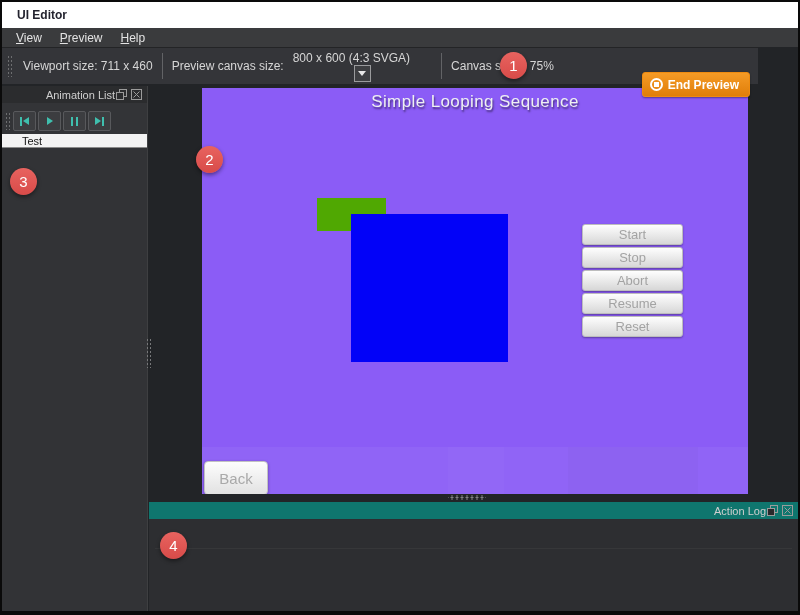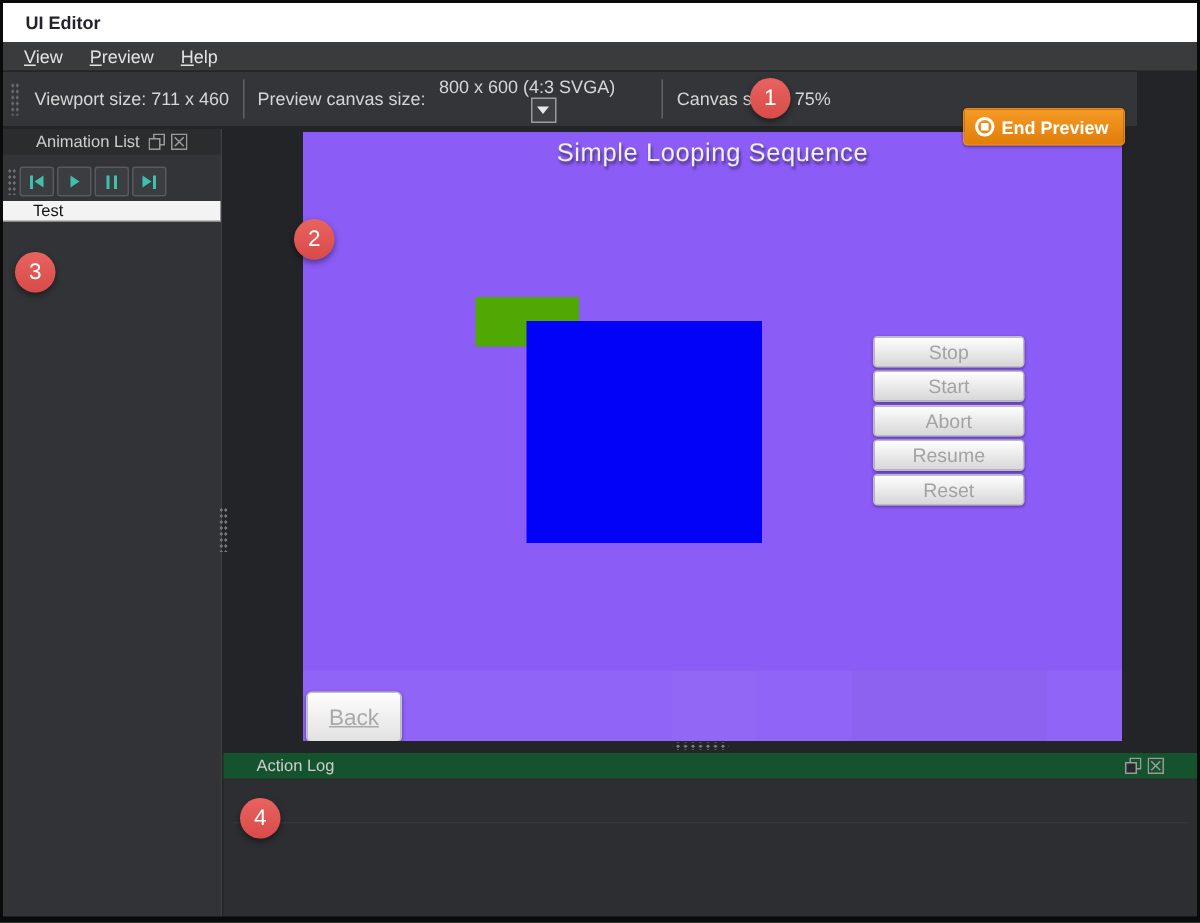--- a/index.html
+++ b/index.html
@@ -69,21 +69,21 @@
   }
   .stop-circle::before { content:""; width:5px; height:5px; background:#fff; }
   .end-preview span.lbl { color:#fff; font-size:12px; font-weight:700; }
   
   .left-panel {
     position:absolute; left:2px; top:86px; width:146px; bottom:4px;
     background:#333437; border-right:1px solid #3e3f41; z-index:4;
   }
   .panel-header {
     height:17px; background:#2b2c2e; display:flex; align-items:center;
-    padding:0 22px; color:#cfcfcf; font-size:11px;
+    padding:0 5px; color:#cfcfcf; font-size:11px;text-align:right;
   }
   .panel-header .ph-title { flex:1; }
   .ph-icons { display:flex; gap:3px; }
   .ph-icon { width:12px; height:12px; cursor:pointer; display:flex; align-items:center; justify-content:center; }
   .transport-row { position:absolute; left:0; top:22px; width:100%; height:26px; display:flex; align-items:center; }
   .grip-v.small { height:18px; margin-left:3px; }
   .t-btn {
     width:23px; height:20px; margin-left:2px; background:#3c3d40;
     border:1px solid #58595c; border-radius:2px; cursor:pointer;
     display:flex; align-items:center; justify-content:center; gap:1px;
@@ -119,21 +119,20 @@
   }
   .bottom-band { position:absolute; left:0; top:359px; width:100%; height:47px; background:rgba(255,255,255,.05); }
   .band-seam-a { position:absolute; left:246px; top:359px; width:56px; height:47px; background:rgba(255,255,255,.025); }
   .band-seam-b { position:absolute; left:366px; top:359px; width:130px; height:47px; background:rgba(0,0,0,.02); }
   .back-btn {
     position:absolute; left:2px; top:373px; width:64px; height:34px; border-radius:4px;
     background:linear-gradient(#fdfdfd, #e2e2e2);
     border:1px solid #c2c2c2; box-shadow:0 1px 3px rgba(0,0,0,.35);
     color:#a9a9a9; font-size:15px; display:flex; align-items:center; justify-content:center;
     cursor:pointer;
-    text-decoration:underline;
   }
   
   .vsplit {
     position:absolute; left:146px; top:338px; width:6px; height:30px; z-index:6; cursor:col-resize;
     background-image:radial-gradient(circle, #77787a 1px, transparent 1.1px);
     background-size:3px 4px;
   }
   .hsplit {
     position:absolute; left:448px; top:495px; width:38px; height:5px; z-index:6; cursor:row-resize;
     background-image:radial-gradient(circle, #818284 1px, transparent 1.1px);
@@ -235,34 +234,34 @@
   </div>
 
   <div class="canvas" style="background: #8b5cf6;">
     <div class="canvas-title">Simple Looping Sequence</div>
     <div class="rect-green" style="background: rgb(80, 168, 2);"></div>
     <div class="rect-blue" style="background: rgb(2, 2, 248);"></div>
     <div class="bottom-band"></div>
     <div class="band-seam-a"></div>
     <div class="band-seam-b"></div>
     <div class="btn-col">
+      <div class="p-btn">Start</div>
       <div class="p-btn">Stop</div>
-      <div class="p-btn">Start</div>
       <div class="p-btn">Abort</div>
       <div class="p-btn">Resume</div>
       <div class="p-btn">Reset</div>
     </div>
     <div class="back-btn">Back</div>
   </div>
 
   <div class="vsplit"></div>
   <div class="hsplit"></div>
 
   <div class="action-log">
-    <div class="panel-header" style="background:#14532d">
+    <div class="panel-header" style="background:#0f766e">
       <span class="ph-title">Action Log</span>
       <span class="ph-icons">
         <span class="ph-icon">
           <svg width="11" height="11" viewBox="0 0 11 11">
               <rect x="3.5" y="0.5" width="7" height="7" fill="none" stroke="#9b9b9b"></rect>
               <rect x="0.5" y="3.5" width="7" height="7" fill="#28292b" stroke="#9b9b9b"></rect>
             </svg>
         </span>
         <span class="ph-icon">
           <svg width="11" height="11" viewBox="0 0 11 11">

